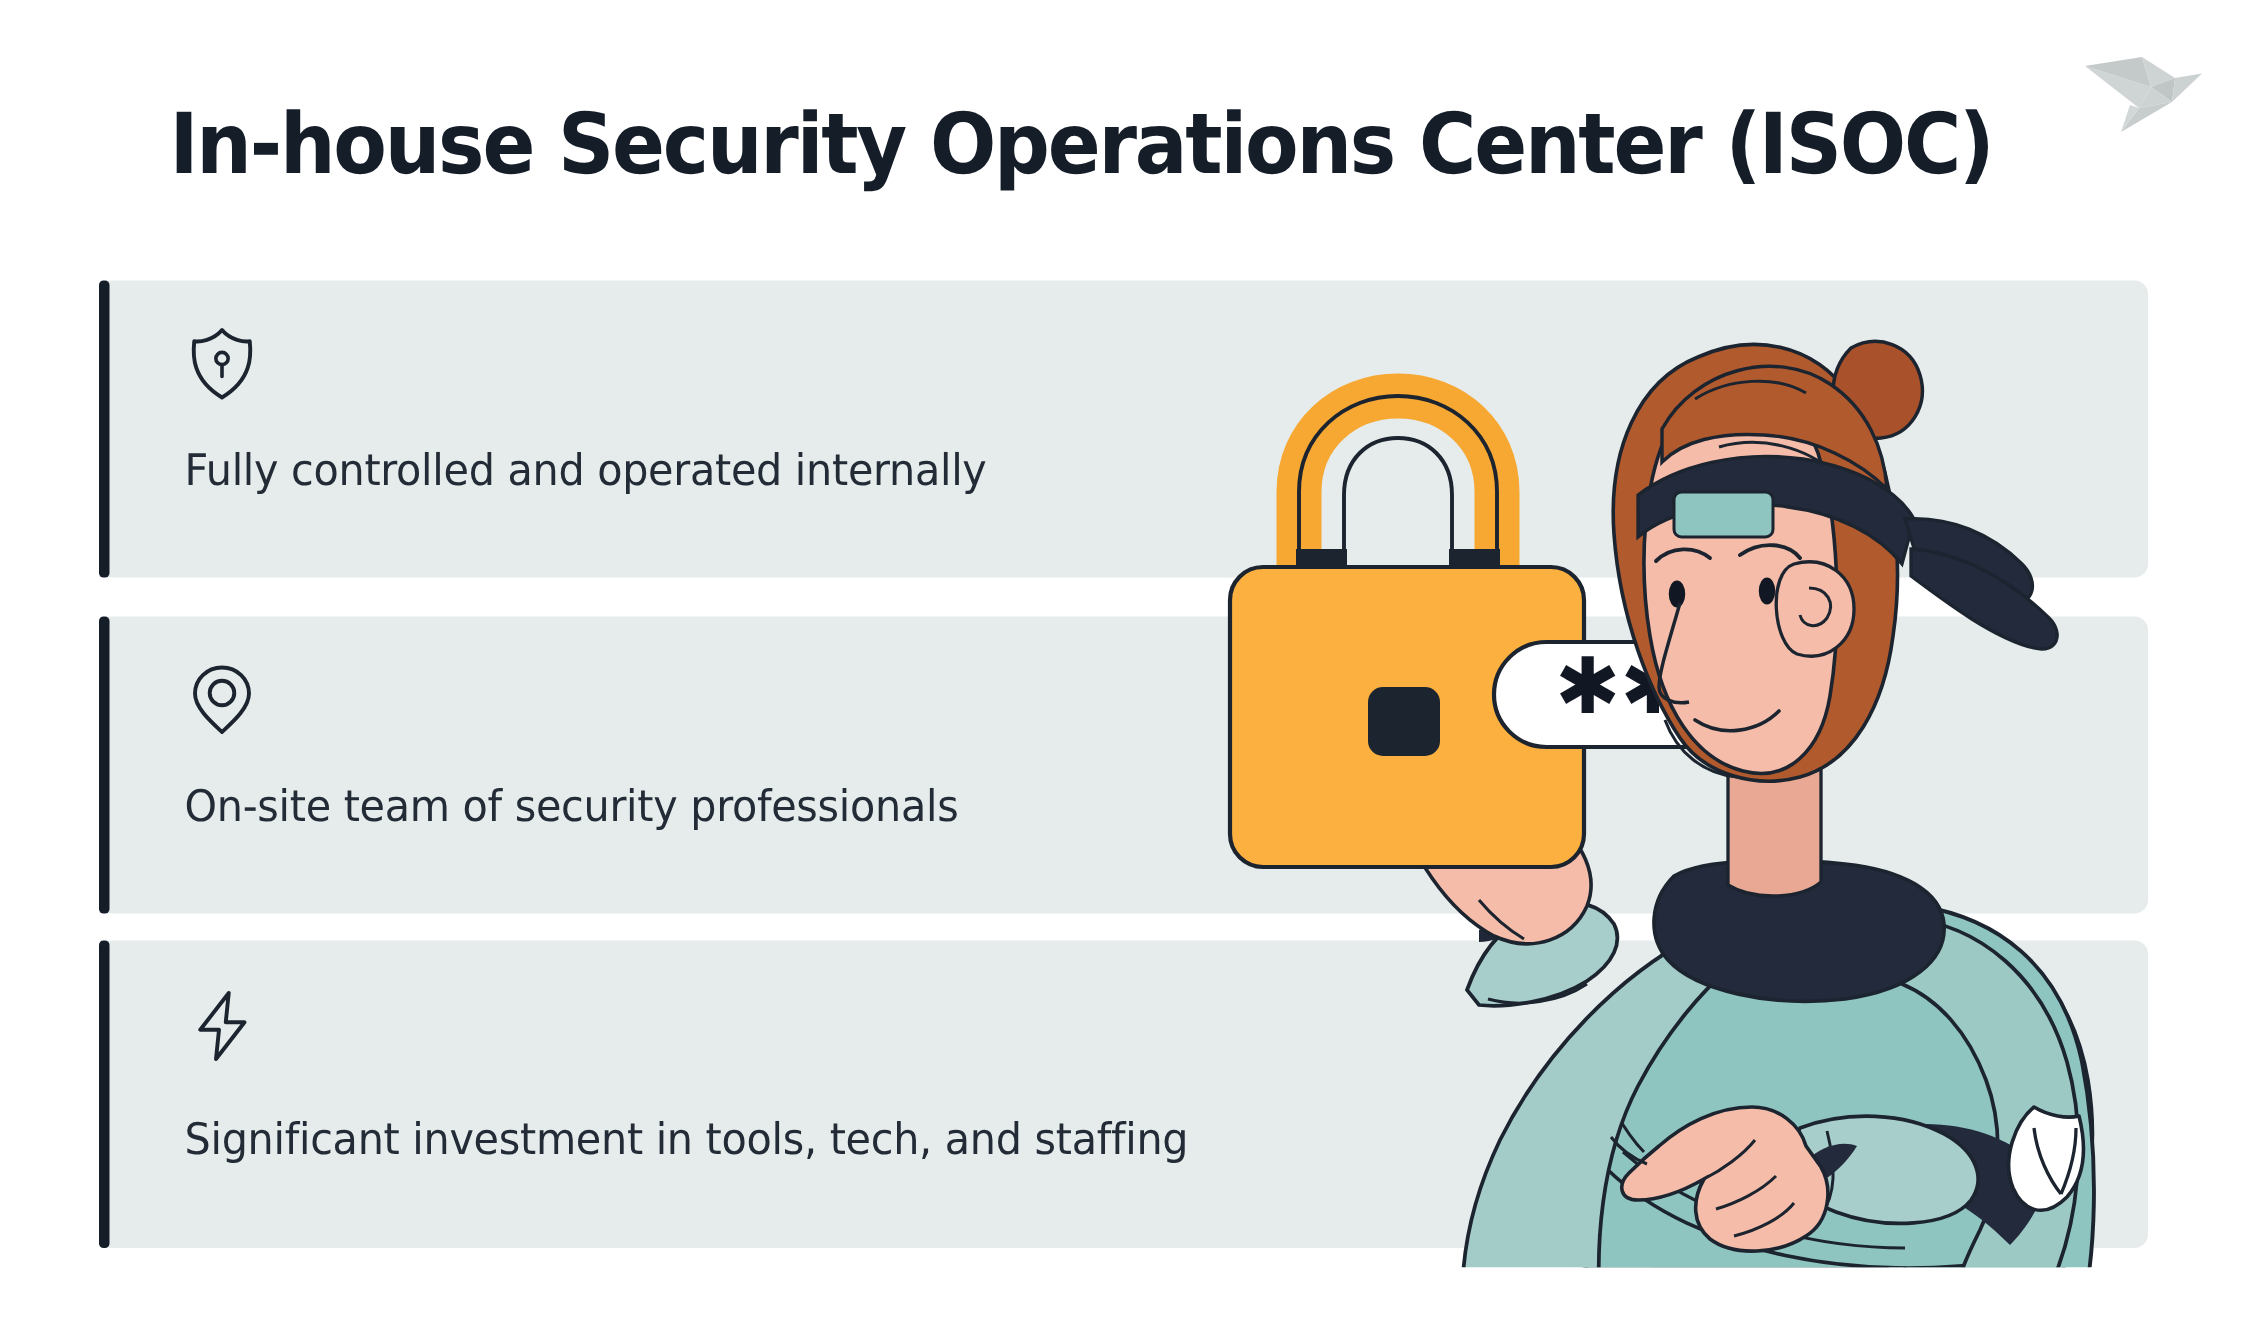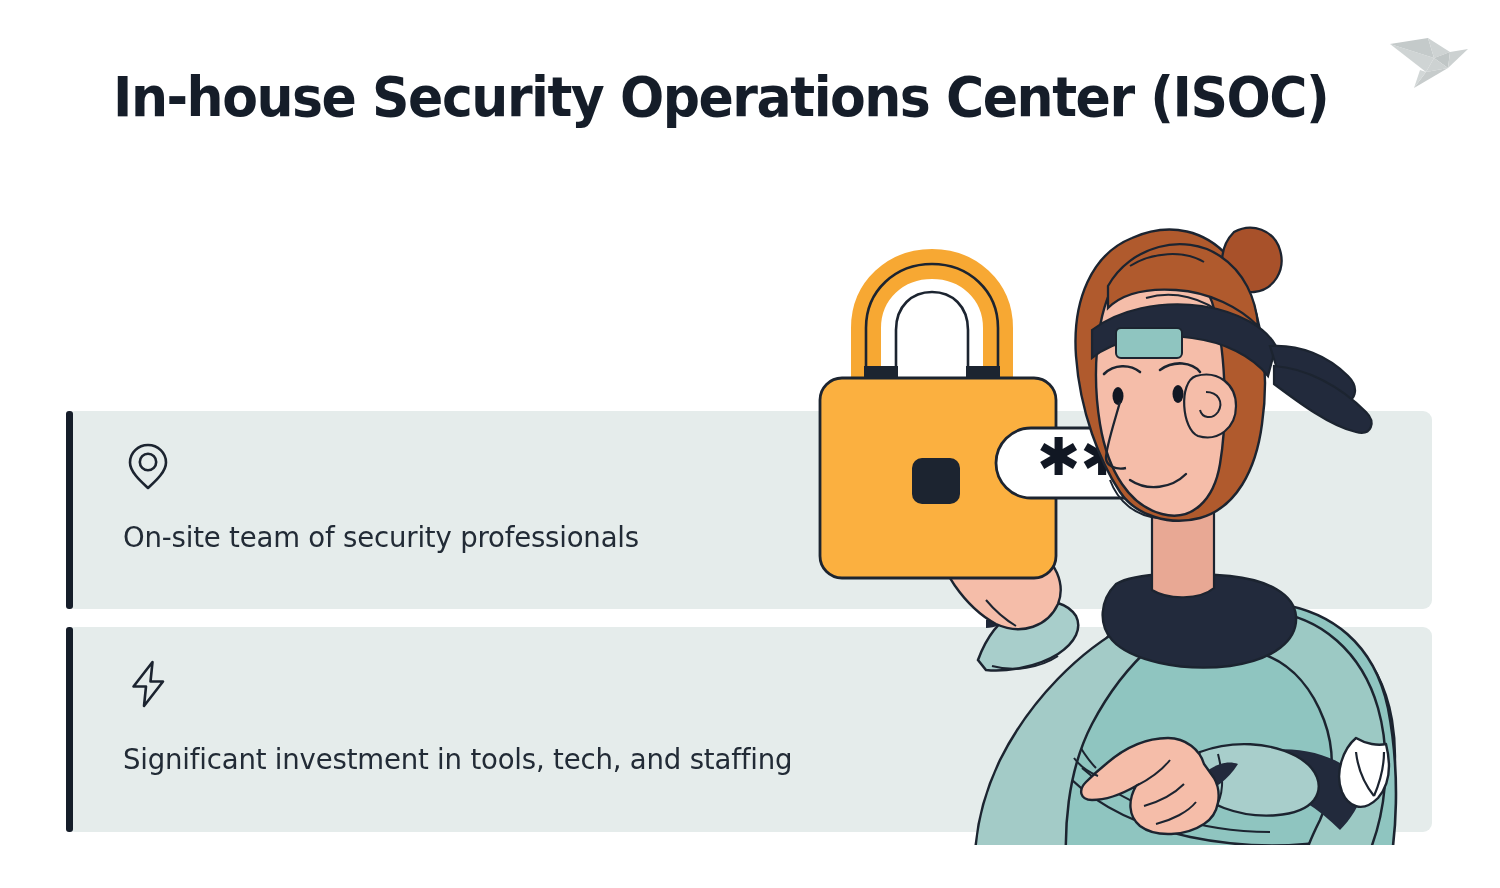--- a/index.html
+++ b/index.html
@@ -115,20 +115,31 @@
         <polygon points="40,20 46,40 62,34" fill="#ced3d3"></polygon>
         <polygon points="62,34 46,40 60,50" fill="#c0c6c6"></polygon>
         <polygon points="62,34 60,50 80,31" fill="#ccd1d1"></polygon>
         <polygon points="38,54 46,40 60,50" fill="#cdd2d2"></polygon>
         <polygon points="38,54 60,50 26,70" fill="#c7cccc"></polygon>
         <polygon points="38,54 26,70 32,52" fill="#d2d7d7"></polygon>
       </g>
     </svg>
   </div>
 
+  <div class="panel panel-1">
+    <div class="panel-accent"></div>
+    <div class="panel-icon">
+      <svg viewBox="0 0 54 54" width="54" height="54">
+        <path d="M27 5 C21 12 12.5 13 8.5 12.5 C7.5 22 7 38 27 50 C47 38 46.5 22 45.5 12.5 C41.5 13 33 12 27 5 Z" fill="none" stroke="#1c2430" stroke-width="2.6" stroke-linejoin="round"></path>
+        <circle cx="27" cy="24" r="4.1" fill="none" stroke="#1c2430" stroke-width="2.4"></circle>
+        <path d="M27 28 L27 36" fill="none" stroke="#1c2430" stroke-width="2.4" stroke-linecap="round"></path>
+      </svg>
+    </div>
+    <div class="panel-text">Fully controlled and operated internally</div>
+  </div>
 
   <div class="panel panel-2">
     <div class="panel-accent"></div>
     <div class="panel-icon">
       <svg viewBox="0 0 54 54" width="54" height="54">
         <path d="M27 6 C17 6 9 13.8 9 23.4 C9 33 20 42.5 27 49 C34 42.5 45 33 45 23.4 C45 13.8 37 6 27 6 Z" fill="none" stroke="#1c2430" stroke-width="2.6" stroke-linejoin="round"></path>
         <circle cx="27" cy="23" r="8.2" fill="none" stroke="#1c2430" stroke-width="2.6"></circle>
       </svg>
     </div>
     <div class="panel-text">On-site team of security professionals</div>

